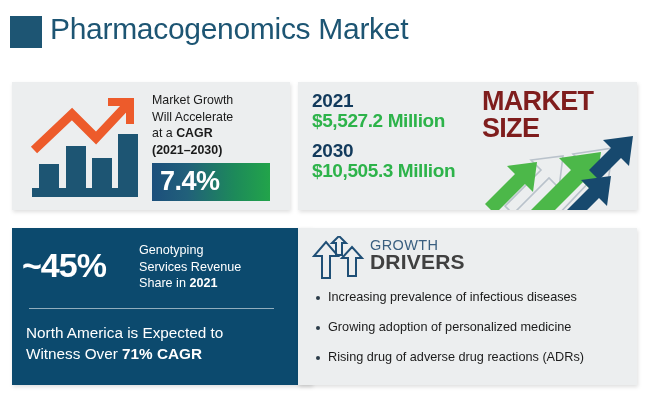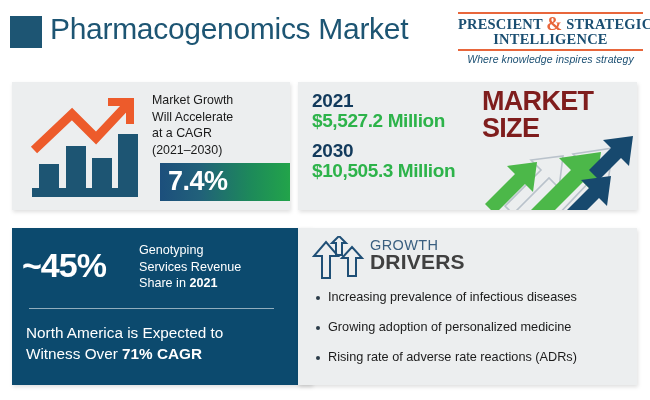--- a/index.html
+++ b/index.html
@@ -51,23 +51,23 @@
   #panel-size   { left: 298px; top: 82px; width: 339px; height: 128px; }
   #panel-share  { left: 12px; top: 228px; width: 300px; height: 157px; background: #0c4a6e; }
   #panel-drivers{ left: 298px; top: 228px; width: 339px; height: 157px; padding-left: 12px; }
 
   
   .bar-icon { position: absolute; left: 16px; top: 10px; width: 114px; height: 108px; }
   .growth-text {
     position: absolute; left: 140px; top: 10px; width: 132px;
     font-size: 12.4px; line-height: 16.5px; color: #1a1a1a;
   }
-  .growth-text b { font-weight: 400; margin-top: 6px; }
+  .growth-text b { font-weight: 700; margin-top: 6px; }
   .cagr-bar {
-    position: absolute; left: 148px; top: 81px; width: 130px; height: 38px;
+    position: absolute; left: 140px; top: 81px; width: 118px; height: 38px;
     background: linear-gradient(90deg, #1c4f7c 0%, #21607a 30%, #1d8a5a 70%, #22a44a 100%);
   }
   .cagr-val {
     position: absolute; left: 8px; top: 3px;
     font-size: 27px; font-weight: 700; color: #ffffff; letter-spacing: -0.5px;
   }
 
   
   .size-year {
     position: absolute; font-size: 19px; font-weight: 700; color: #123a5c; letter-spacing: -0.2px;
@@ -127,27 +127,20 @@
 </style>
 </head>
 <body>
 
 <div class="page">
 
   <div class="header">
     <div class="title-square"></div>
     <div class="main-title">Pharmacogenomics Market</div>
 
-    <div class="logo">
-      <div class="logo-rule"></div>
-      <div class="logo-l1"><span>PRESCIENT </span><span class="amp">&amp;</span><span> STRATEGIC</span></div>
-      <div class="logo-l2">INTELLIGENCE</div>
-      <div class="logo-rule"></div>
-      <div class="logo-tag">Where knowledge inspires strategy</div>
-    </div>
   </div>
 
   <div class="panel panel-light" id="panel-growth">
     <svg class="bar-icon" viewBox="0 0 114 108">
       <rect x="4" y="96" width="106" height="9" fill="#1d5573"></rect>
       <rect x="11" y="72" width="20" height="24" fill="#1d5573"></rect>
       <rect x="38" y="54" width="20" height="42" fill="#1d5573"></rect>
       <rect x="64" y="66" width="20" height="30" fill="#1d5573"></rect>
       <rect x="90" y="42" width="20" height="54" fill="#1d5573"></rect>
       <path d="M6 58 L44 22 L68 46 L100 12" stroke="#ed5b2b" stroke-width="9" fill="none" stroke-linejoin="miter"></path>
@@ -206,17 +199,17 @@
       <path d="M12 42 L12 20 L4 20 L16 6 L28 20 L20 20 L20 42 Z" fill="none" stroke="#1f4f76" stroke-width="2"></path>
       <path d="M26 16 L26 4 L22 4 L29 -3 L36 4 L32 4 L32 16 Z" fill="none" stroke="#1f4f76" stroke-width="2" transform="translate(0,3)"></path>
       <path d="M38 40 L38 22 L32 22 L42 11 L52 22 L46 22 L46 40 Z" fill="none" stroke="#1f4f76" stroke-width="2"></path>
     </svg>
     <div class="drv-h1">GROWTH</div>
     <div class="drv-h2">DRIVERS</div>
 
     <div class="drv-list">
       <div class="drv-item">Increasing prevalence of infectious diseases</div>
       <div class="drv-item">Growing adoption of personalized medicine</div>
-      <div class="drv-item">Rising rate of adverse rate reactions (ADRs)</div>
+      <div class="drv-item">Rising drug of adverse drug reactions (ADRs)</div>
     </div>
   </div>
 
 </div>
 
 </body></html>

